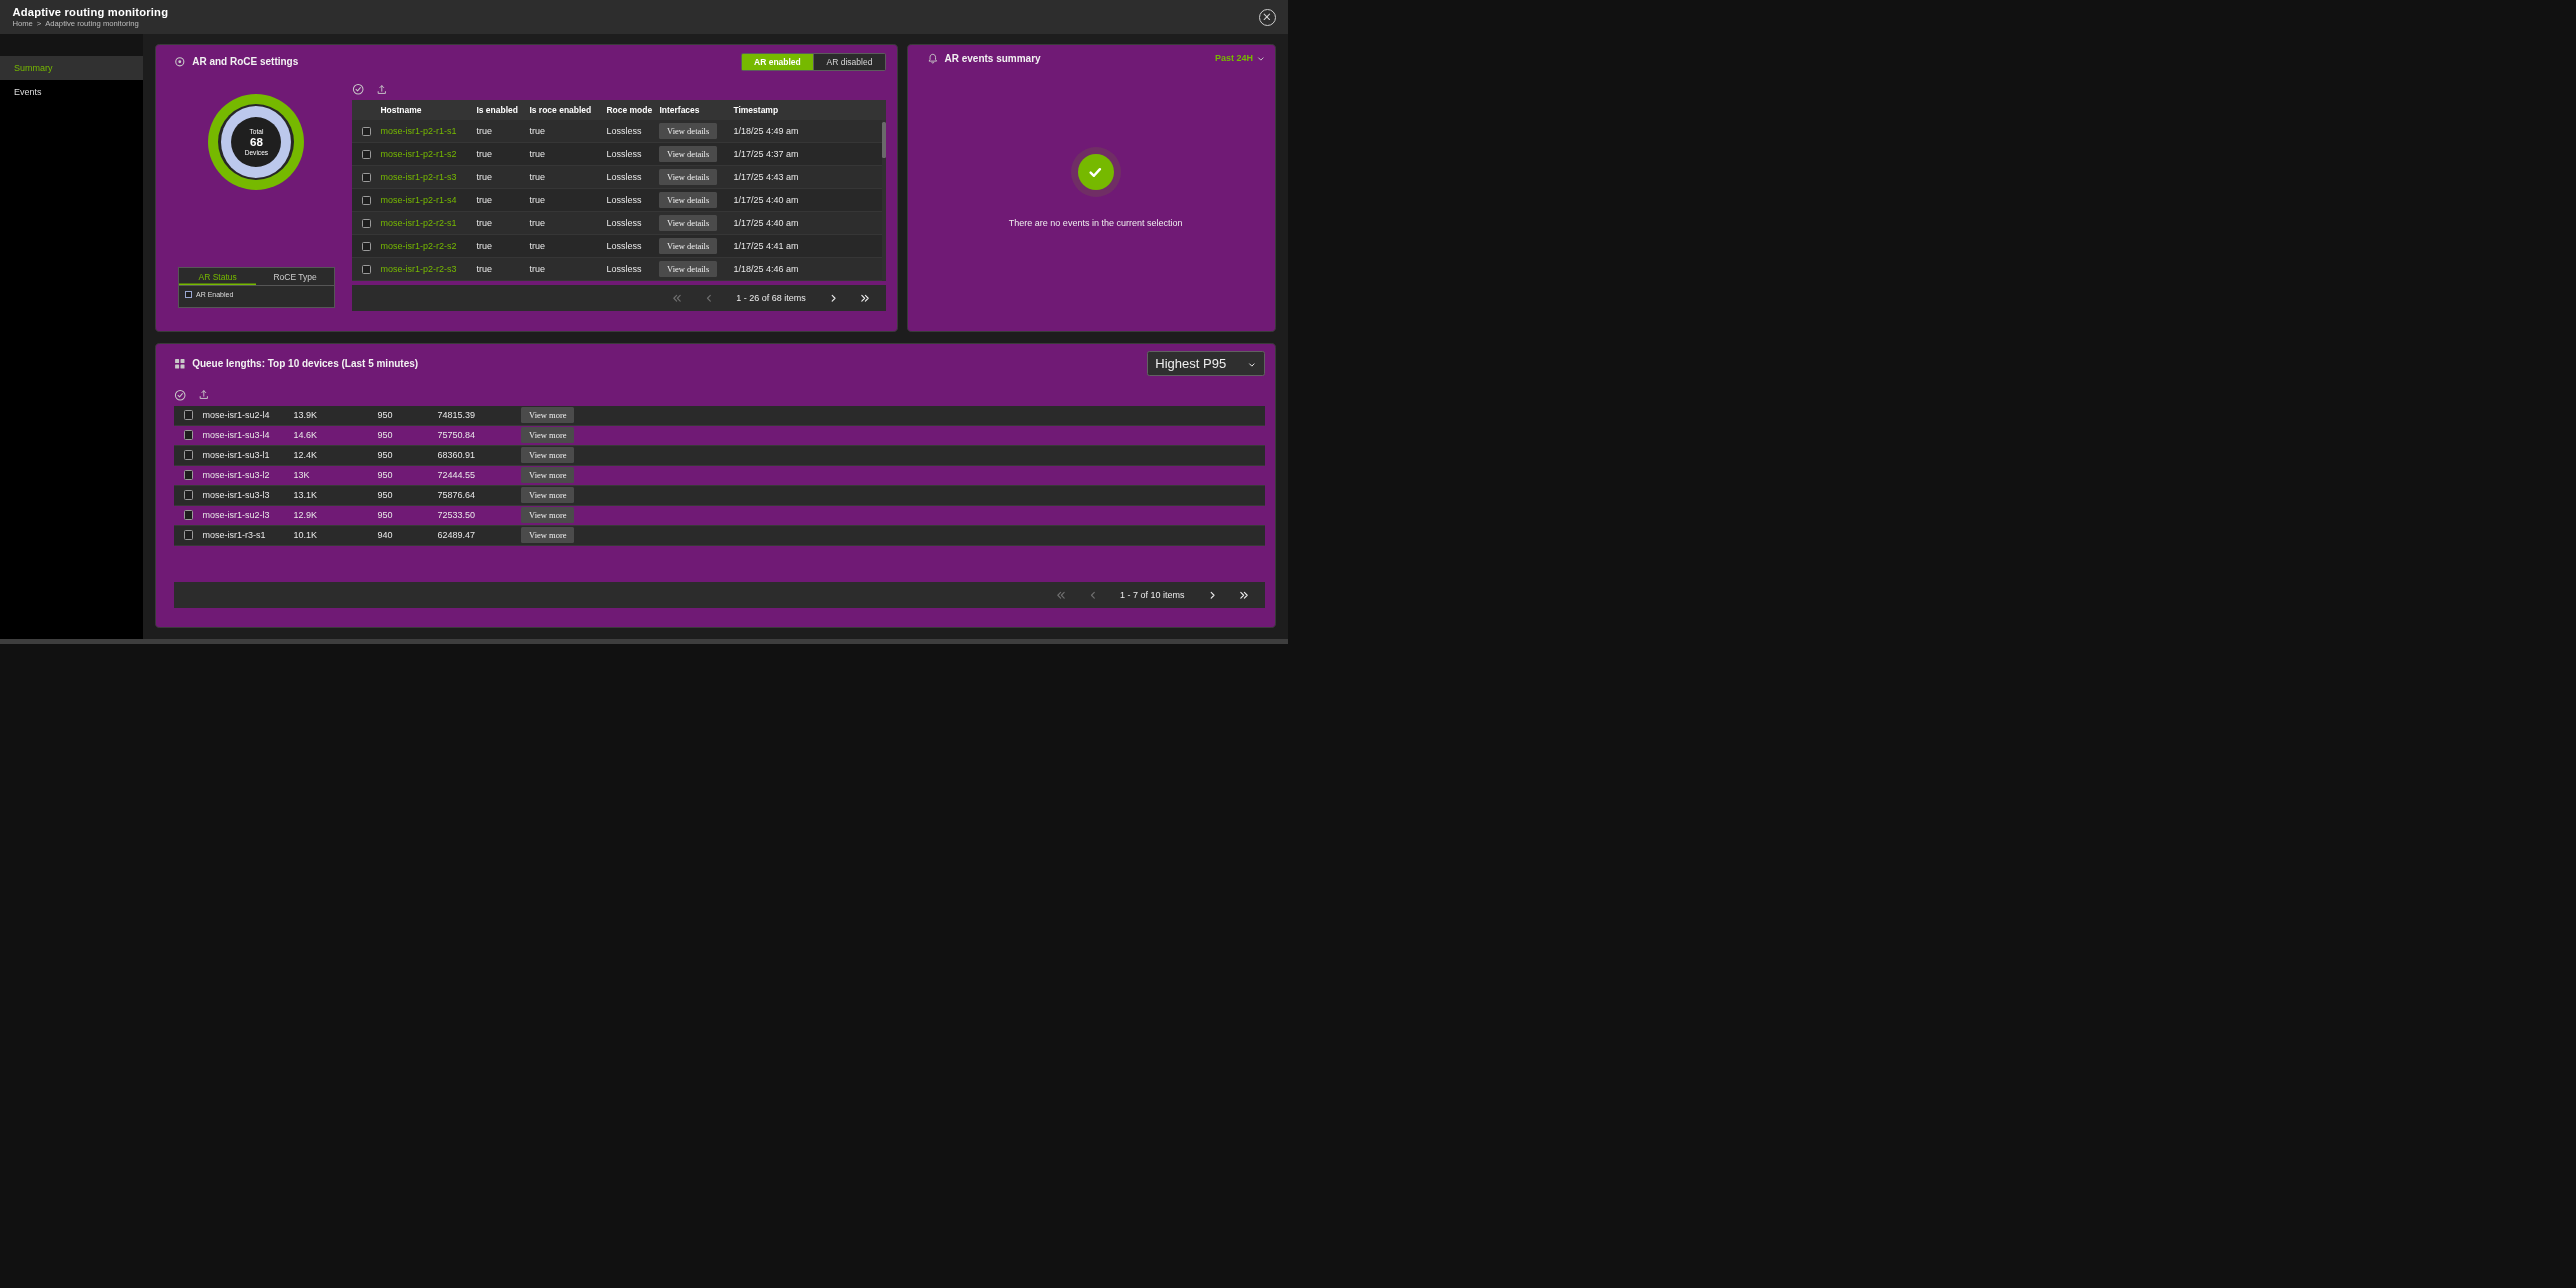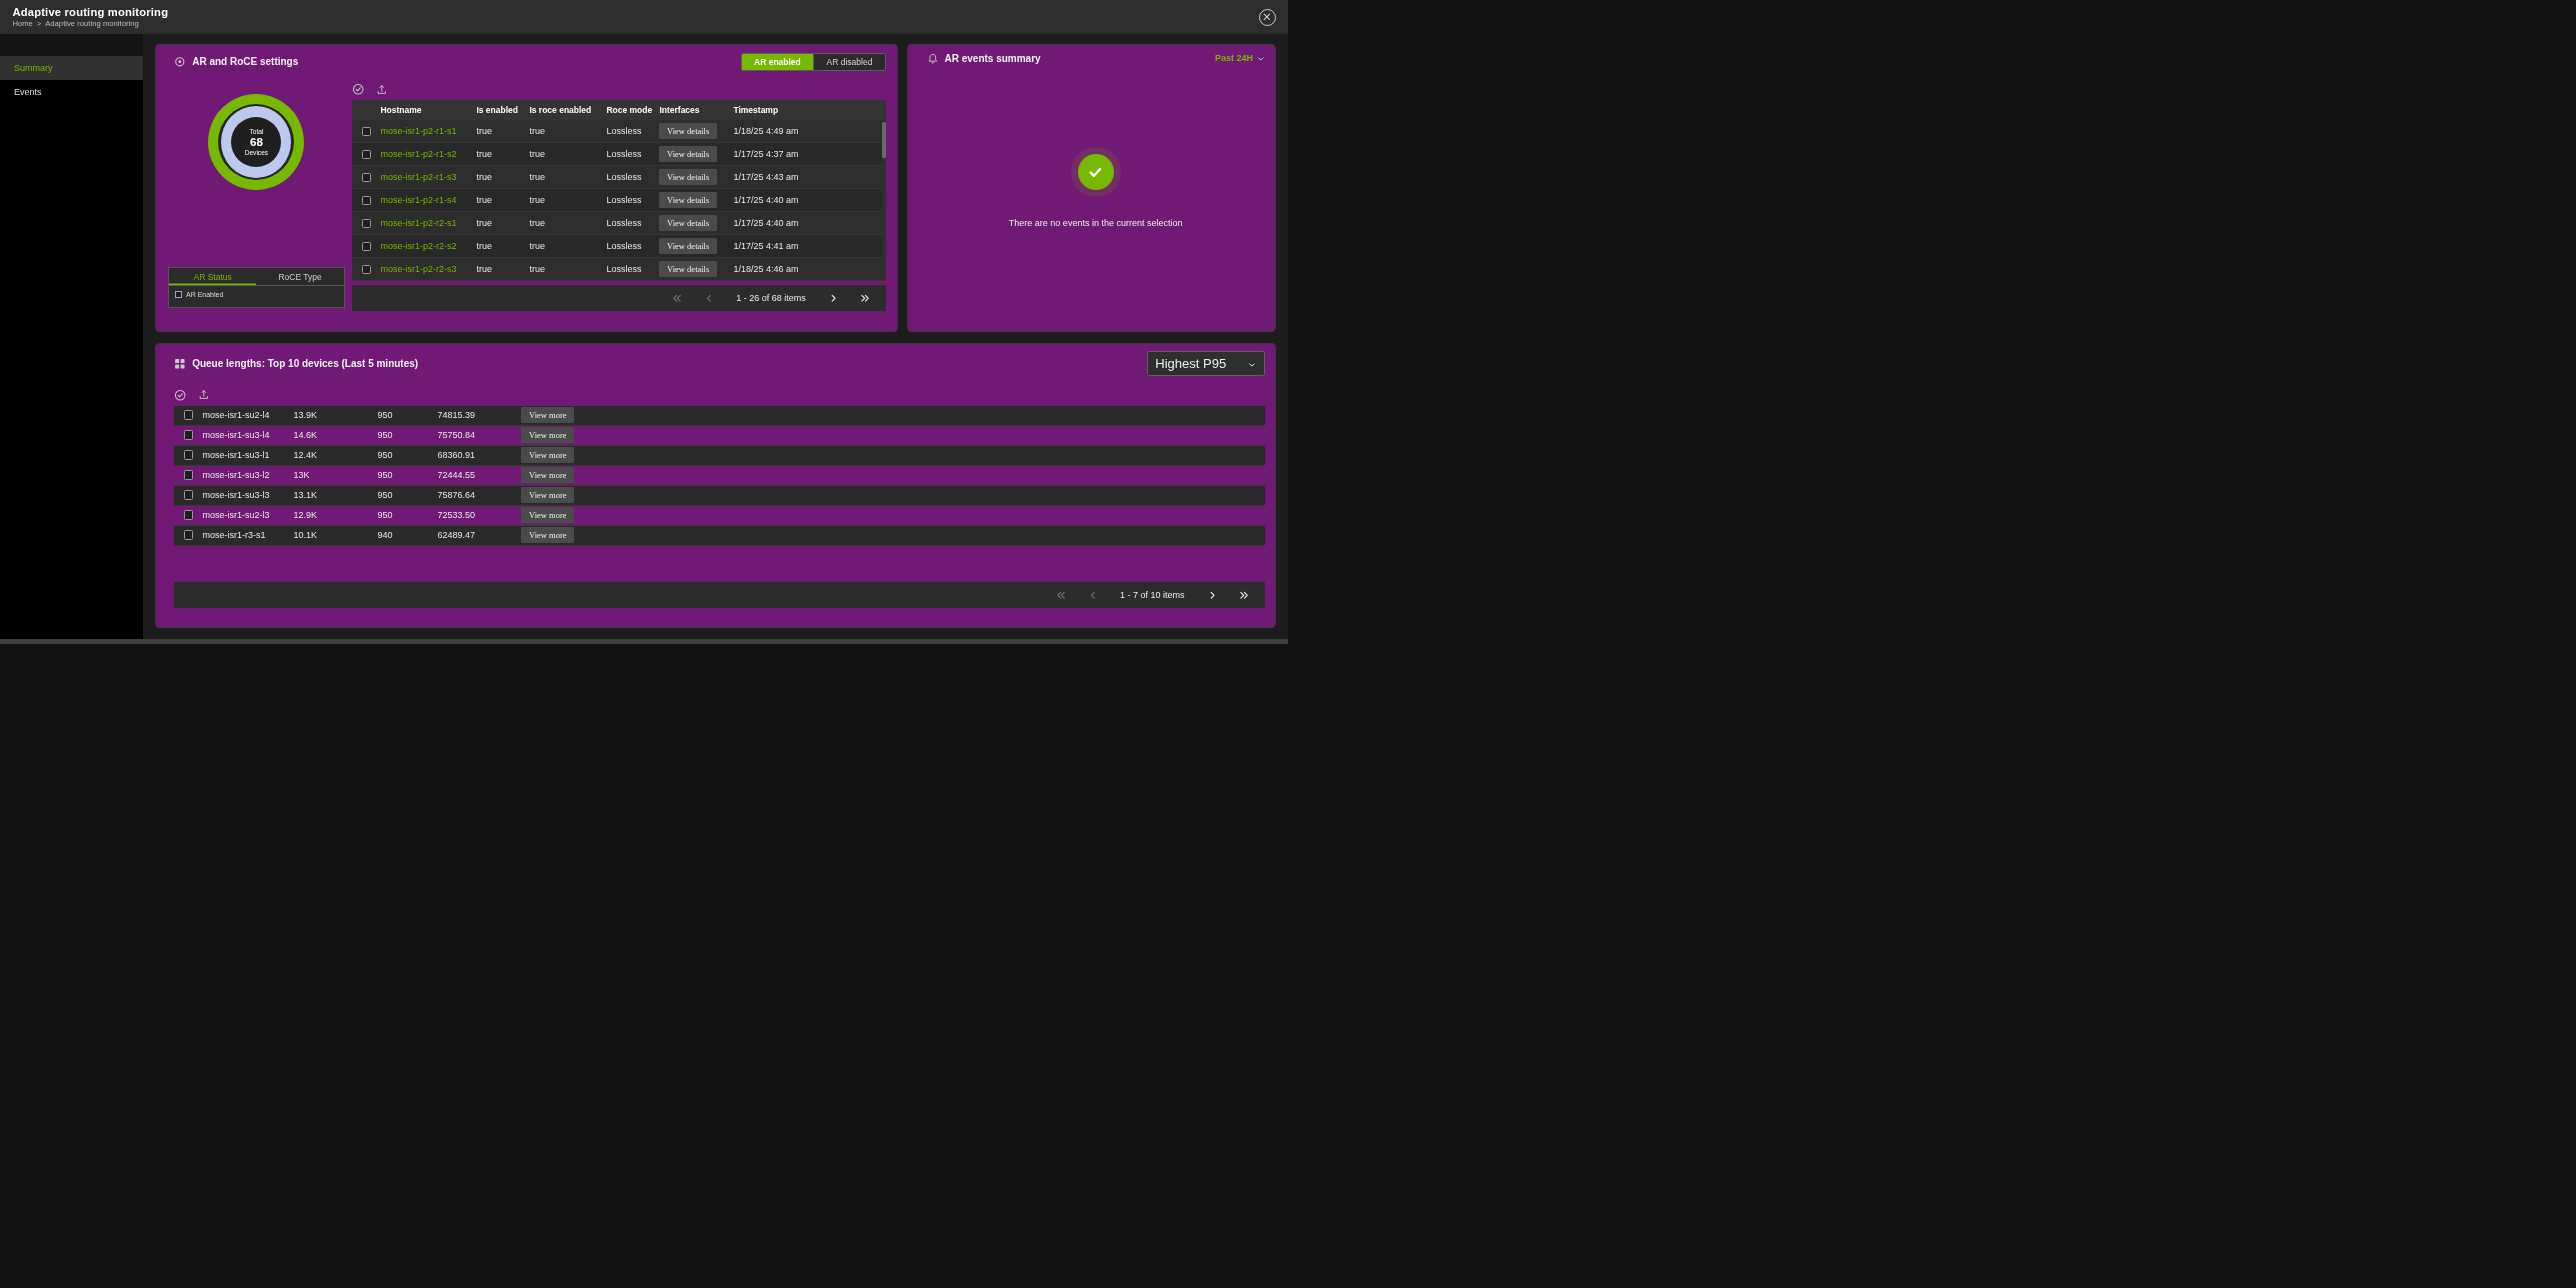--- a/index.html
+++ b/index.html
@@ -41,21 +41,21 @@
   .ar-left { width:164px; display:flex; flex-direction:column; align-items:center; }
   .donut { margin-top:15.5px; width:96px; height:96px; border-radius:50%; background:#76b900;
            display:flex; align-items:center; justify-content:center; }
   .donut-gap { width:76px; height:76px; border-radius:50%; background:#272727; display:flex; align-items:center; justify-content:center; }
   .donut-inner { width:70px; height:72px; border-radius:50%; background:#bcc8ec; display:flex; align-items:center; justify-content:center; }
   .donut-center { width:50px; height:50px; border-radius:50%; background:#1f1f1f; display:flex; flex-direction:column;
                   align-items:center; justify-content:center; color:#fff; line-height:1.15; }
   .donut-center .small { font-size:6.6px; }
   .donut-center .big { font-size:11.6px; font-weight:bold; }
 
-  .tabsbox { margin-top:auto; margin-bottom:23px; width:177px; border:0.8px solid #565656; background:#2b2b2b; }
+  .tabsbox { margin-top:auto; margin-bottom:23px; width:157px; border:0.8px solid #565656; background:#2b2b2b; }
   .tabs { display:flex; border-bottom:0.8px solid #565656; }
   .tab { flex:1; text-align:center; font-size:8.5px; padding:3.9px 0 3.1px 0; color:#cfcfcf; cursor:pointer; }
   .tab.active { color:#76b900; box-shadow:inset 0 -1.5px 0 #76b900; }
   .legend { padding:4.6px 6.2px 9.3px 6.2px; }
   .legend-item { display:flex; align-items:center; gap:3.9px; font-size:7px; color:#dddddd; }
   .legend-check { width:7px; height:7px; border:0.8px solid #9aa7d0; background:#1f1f1f; flex:0 0 auto; }
 
   .ar-right { flex:1; display:flex; flex-direction:column; padding-bottom:20px; min-width:0; }
   .toolbar { display:flex; align-items:center; gap:10.8px; height:21.7px; color:#c9c9c9; }
   .tool { cursor:pointer; display:flex; align-items:center; }

